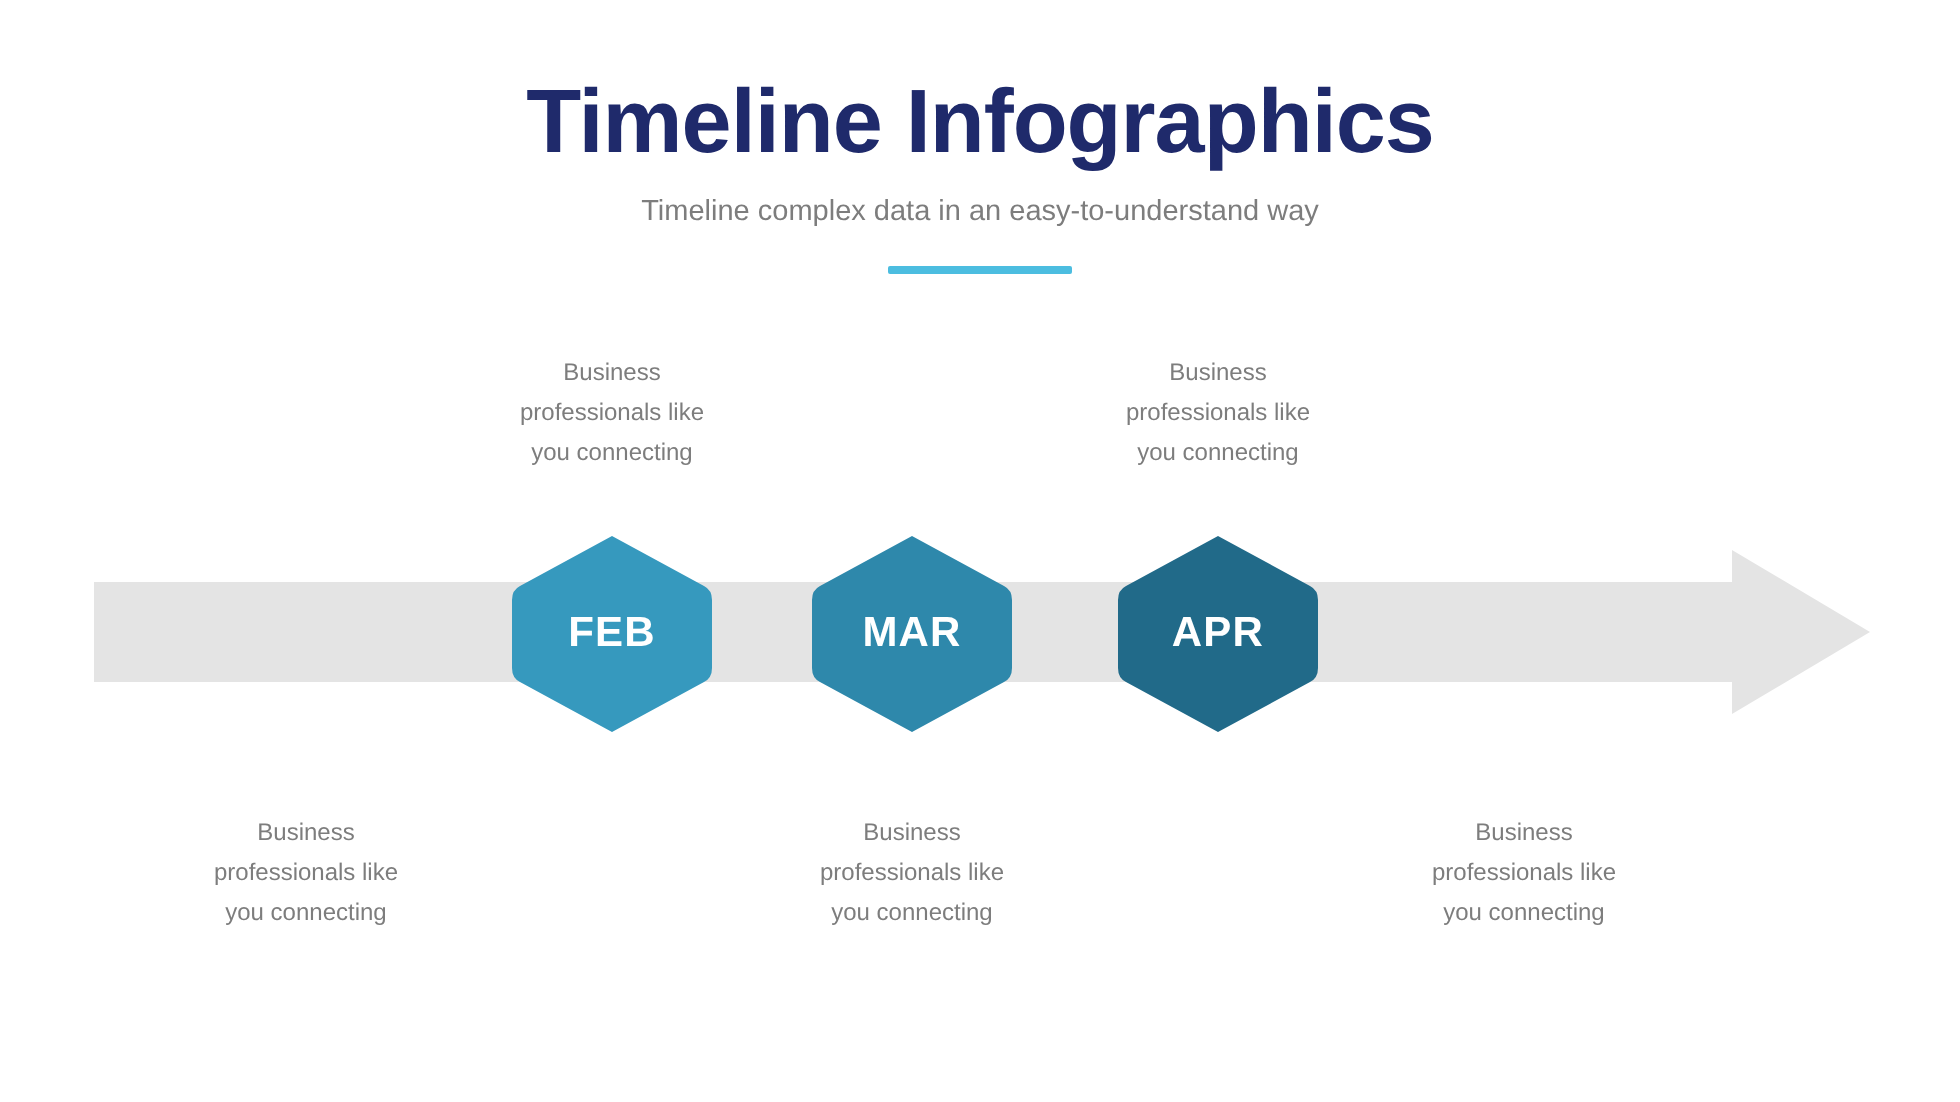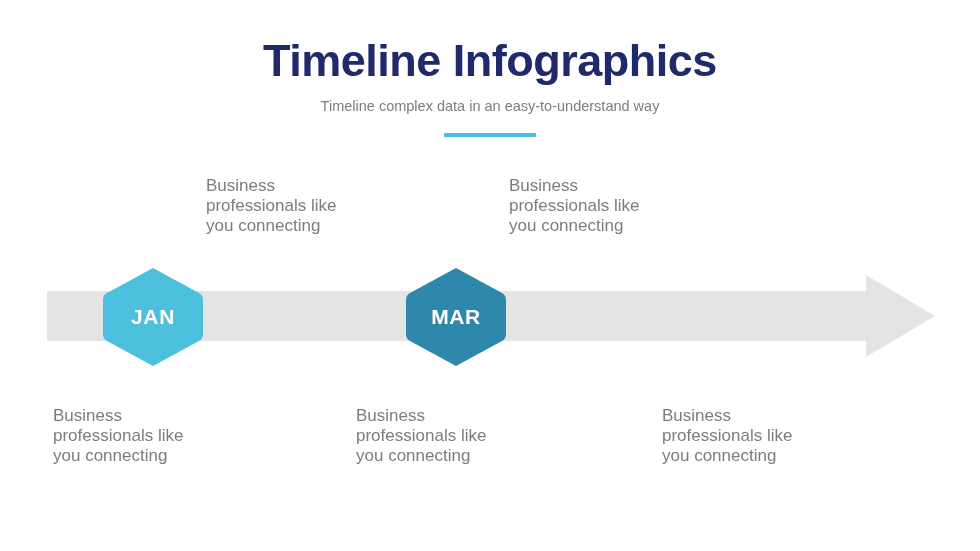--- a/index.html
+++ b/index.html
@@ -104,22 +104,22 @@
     font-weight: bold;
     letter-spacing: 0.6px;
     font-family: "Liberation Sans", sans-serif;
     user-select: none;
   }
 
   .caption {
     position: absolute;
     left: 0;
     width: 200px;
-    text-align: left;
-    font-size: 17px;
+    text-align: center;
+    font-size: 12px;
     line-height: 20px;
     color: #7d7d7d;
   }
   .caption.above { top: 26px; }
   .caption.below { top: 256px; }
 </style>
 </head>
 <body>
 
 <div class="header">
@@ -137,32 +137,32 @@
     <polygon id="arrow-head" points="866,125 866,207 935,166" fill="#e4e4e4"></polygon>
   </svg>
 
   <div id="milestones">
       <div class="milestone" style="left: 153px;">
         <div class="caption below" style="color: rgb(125, 125, 125);">
           <div>Business</div>
           <div>professionals like</div>
           <div>you connecting</div>
         </div>
-        <div class="hex">
-          <svg viewBox="0 0 102 100" xmlns="http://www.w3.org/2000/svg">
-            <path d="M51 1 L97 26 Q101 28 101 33 L101 67 Q101 72 97 74 L51 99 Q51 99 51 99 L5 74 Q1 72 1 67 L1 33 Q1 28 5 26 Z" fill="#4cc0dd"></path>
-          </svg>
-          <div class="hex-label">JAN</div>
-        </div>
       </div>
       <div class="milestone" style="left: 306px;">
         <div class="caption above" style="color: rgb(125, 125, 125);">
           <div>Business</div>
           <div>professionals like</div>
           <div>you connecting</div>
+        </div>
+        <div class="hex">
+          <svg viewBox="0 0 102 100" xmlns="http://www.w3.org/2000/svg">
+            <path d="M51 1 L97 26 Q101 28 101 33 L101 67 Q101 72 97 74 L51 99 Q51 99 51 99 L5 74 Q1 72 1 67 L1 33 Q1 28 5 26 Z" fill="#3699be"></path>
+          </svg>
+          <div class="hex-label">FEB</div>
         </div>
       </div>
       <div class="milestone" style="left: 456px;">
         <div class="caption below" style="color: rgb(125, 125, 125);">
           <div>Business</div>
           <div>professionals like</div>
           <div>you connecting</div>
         </div>
         <div class="hex">
           <svg viewBox="0 0 102 100" xmlns="http://www.w3.org/2000/svg">
@@ -170,20 +170,26 @@
           </svg>
           <div class="hex-label">MAR</div>
         </div>
       </div>
       <div class="milestone" style="left: 609px;">
         <div class="caption above" style="color: rgb(125, 125, 125);">
           <div>Business</div>
           <div>professionals like</div>
           <div>you connecting</div>
         </div>
+        <div class="hex">
+          <svg viewBox="0 0 102 100" xmlns="http://www.w3.org/2000/svg">
+            <path d="M51 1 L97 26 Q101 28 101 33 L101 67 Q101 72 97 74 L51 99 Q51 99 51 99 L5 74 Q1 72 1 67 L1 33 Q1 28 5 26 Z" fill="#216a89"></path>
+          </svg>
+          <div class="hex-label">APR</div>
+        </div>
       </div>
       <div class="milestone" style="left: 762px;">
         <div class="caption below" style="color: rgb(125, 125, 125);">
           <div>Business</div>
           <div>professionals like</div>
           <div>you connecting</div>
         </div>
       </div>
     </div>
 </div>

